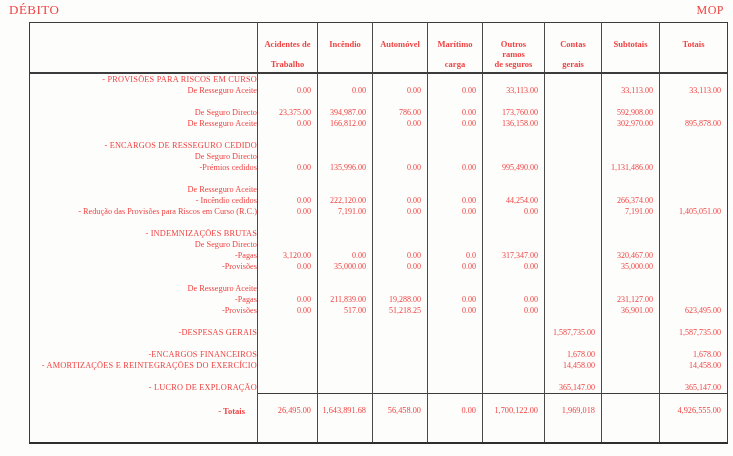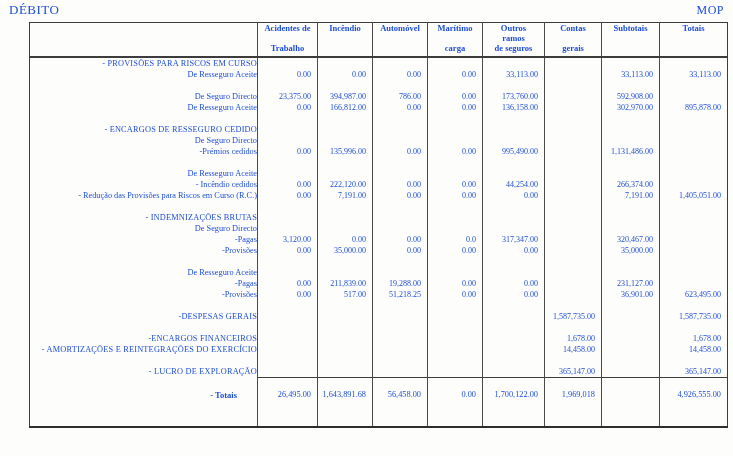--- a/index.html
+++ b/index.html
@@ -1,21 +1,21 @@
 <!DOCTYPE html>
 <html><head>
 <meta charset="utf-8">
 <style>
   html,body{margin:0;padding:0;background:#ffffff;}
   .page{
     position:relative;
     width:733px;height:456px;
     background:#fdfdfb;
     font-family:"Liberation Serif", serif;
-    color:#1d4ed8;
+    color:#ef4444;
     overflow:hidden;
   }
   .titlebar{position:absolute;left:0;top:0;width:100%;height:20px;}
   .title-left{
     position:absolute;left:9px;top:2px;
     font-size:13px;letter-spacing:0.5px;font-weight:normal;
   }
   .title-right{
     position:absolute;right:9px;top:3px;
     font-size:12px;letter-spacing:0.5px;
@@ -32,33 +32,33 @@
   col.c7{width:57px;}  col.c8{width:58px;} col.c9{width:68px;}
   th, td{
     padding:0;margin:0;vertical-align:top;overflow:hidden;
     white-space:nowrap;
   }
   th + th, td + td{border-left:1px solid #4a4a4a;}
   thead th{
     height:33px;
     border-bottom:2px solid #3c3c3c;
     font-size:8.5px;font-weight:bold;text-align:center;
-    padding-top:0;
+    padding-top:16px;
   }
   thead th .hline{line-height:10px;min-height:10px;font-weight:bold;}
   tbody td{height:11px;line-height:11px;font-size:8px;}
   td.label{font-size:8.3px;padding-left:7px;text-align:right;}
   tr.row-section td.label{padding-left:5px;letter-spacing:0.2px;}
   td.num{text-align:right;padding-right:6px;}
   tr.row-spacer td{height:11px;}
   tr.row-sep td{height:9px;}
   tr.row-sep td + td{border-top:1px solid #3c3c3c;}
   tr.row-totals td{height:16px;line-height:16px;}
   tr.row-totals td.label{
-    text-align:right;font-weight:bold;padding-right:20px;font-size:8.5px;
+    text-align:right;font-weight:bold;padding-right:12px;font-size:8.5px;
   }
   tr.row-totals td.num{font-size:8.3px;}
   tr.row-bottom td{height:23px;}
 </style>
 </head>
 <body>
 
 <div class="page">
   <div class="titlebar">
     <span class="title-left">DÉBITO</span>

